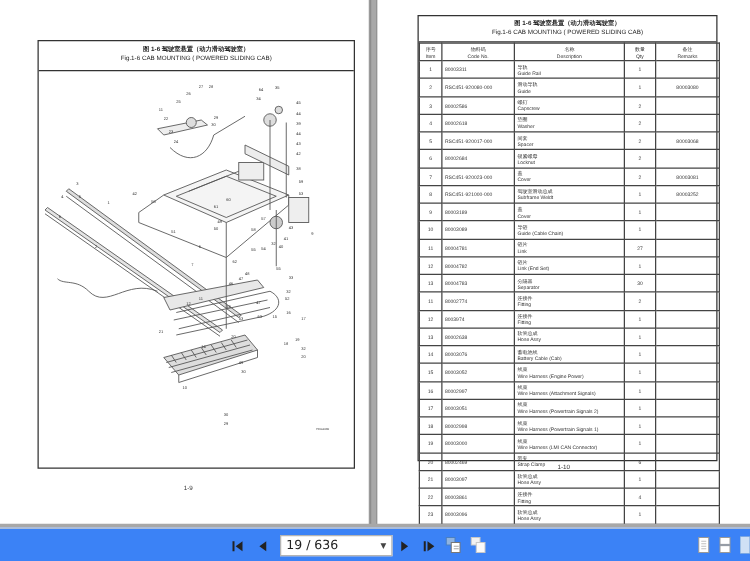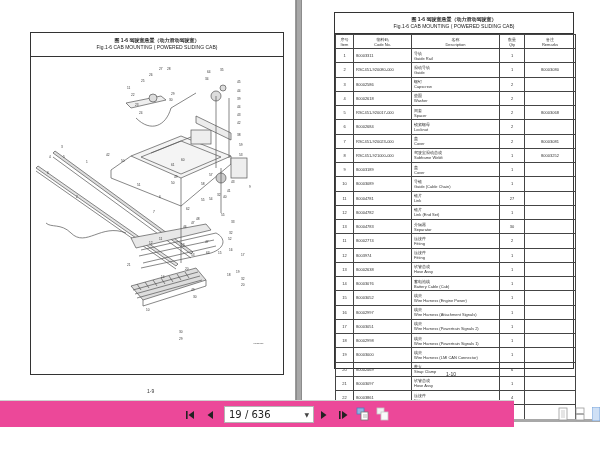--- a/index.html
+++ b/index.html
@@ -24,21 +24,21 @@
   .tbl-title .cn { font-weight: bold; }
   table { border-collapse: collapse; width: 100%; font-size: 4px; color: #333; table-layout: fixed; }
   td, th { border: 0.6px solid #444; height: 14.25px; vertical-align: middle; padding: 0 2px; line-height: 5px; font-weight: normal; }
   th { height: 14px; text-align: center; }
   td.c { text-align: center; }
   td.rm { text-align: center; }
   .desc-cn { display: block; }
   .desc-en { display: block; }
 
   
-  .toolbar { position: absolute; left: 0; top: 400px; width: 514px; height: 27px; background: #ec4899; border-top: 1px solid #d0d0d0; }
+  .toolbar { position: absolute; left: 0; top: 422px; width: 600px; height: 27px; background: #3b82f6; border-top: 1px solid #d0d0d0; }
   .tb-btn { position: absolute; top: 8px; width: 12px; height: 12px; cursor: pointer; }
   .page-box { position: absolute; left: 224px; top: 5px; width: 90px; height: 17px; background: #fff; border: 1px solid #b4b4b4; font-size: 10px; color: #222; padding: 2px 4px; font-family: "DejaVu Sans", sans-serif; }
   .page-box .dd { position: absolute; right: 4px; top: 4px; font-size: 6px; color: #444; }
   .view-icon { position: absolute; top: 6px; width: 10px; height: 14px; }
 </style>
 </head>
 <body>
 
 <div class="viewer">
 

